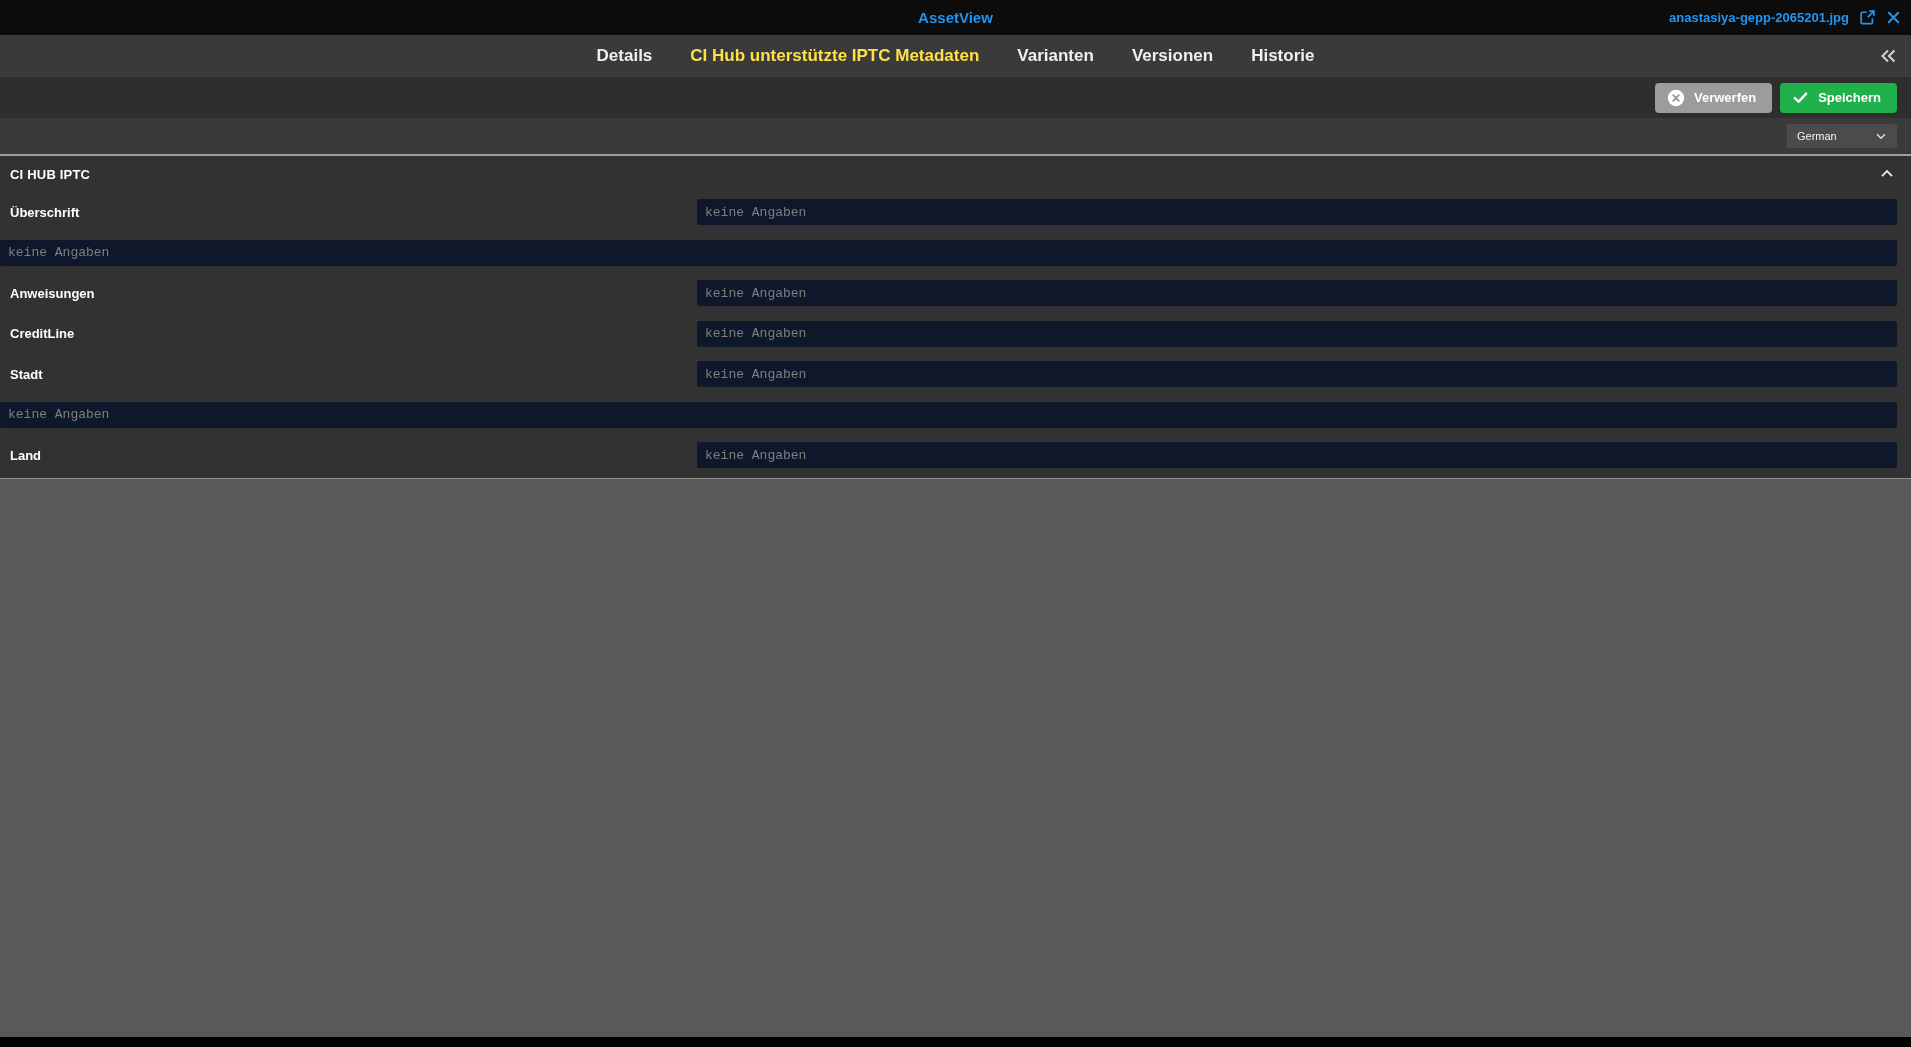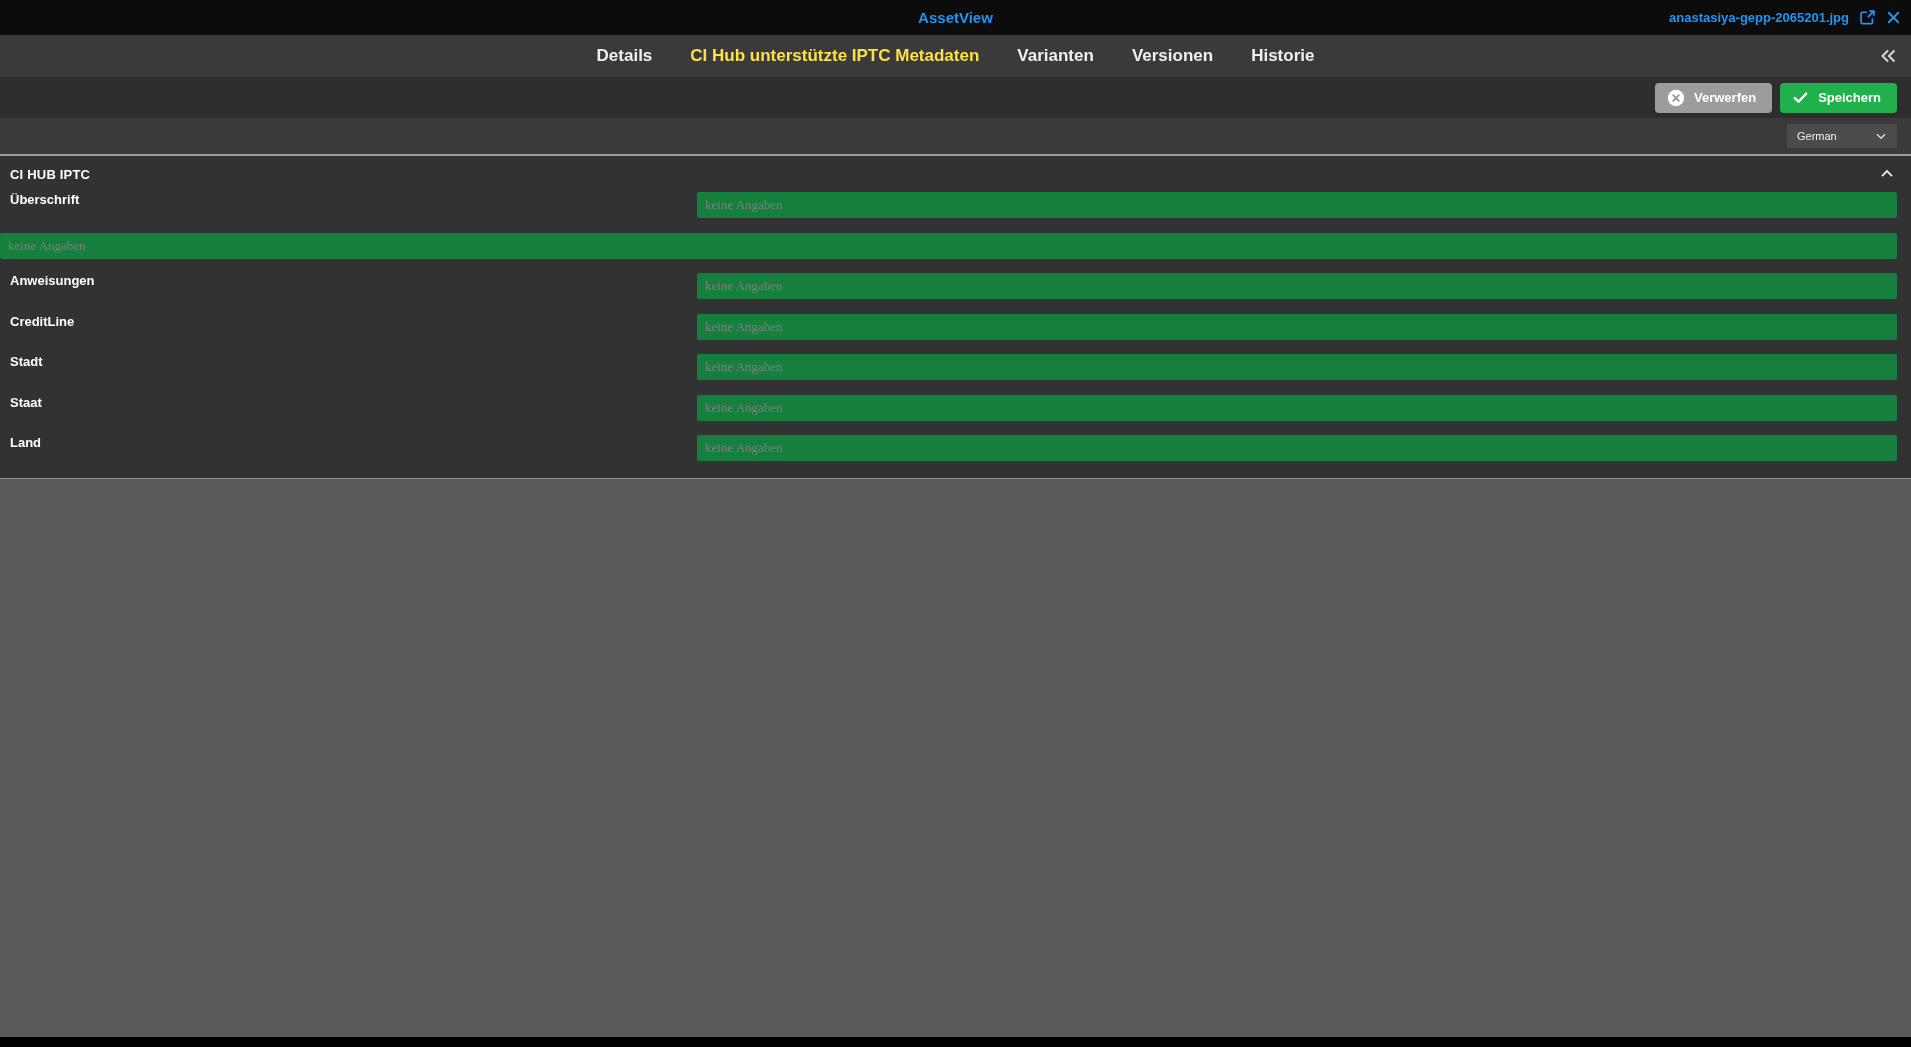--- a/index.html
+++ b/index.html
@@ -133,40 +133,40 @@
   }
   .section-title {
     color: #ffffff;
     font-size: 13px;
     font-weight: 700;
     letter-spacing: .2px;
   }
   .field-row {
     height: 40.5px;
     display: flex;
-    align-items: flex-start;
+    align-items: center;
   }
   .field-label {
     width: 697px;
     padding-left: 10px;
     color: #ffffff;
     font-size: 13px;
     font-weight: 700;
     flex: 0 0 auto;
   }
   .field-input {
     flex: 1 1 auto;
     height: 26px;
     margin-right: 14px;
-    background: #15803d;
+    background: #0f172a;
     border: none;
     border-radius: 2px;
     padding: 0 8px;
     color: #e8e8e8;
-    font-family: Liberation Serif, serif;
+    font-family: Liberation Mono, monospace;
     font-size: 13px;
   }
   .field-input::placeholder { color: #7f7f7f; opacity: 1; }
 
   
   .backdrop {
     flex: 1 1 auto;
     background: #595959;
     border-top: 1px solid #8e8e8e;
   }
@@ -262,21 +262,20 @@
   </div>
   <div class="field-row">
     <span class="field-label">CreditLine</span>
     <input class="field-input" type="text" placeholder="keine Angaben" style="">
   </div>
   <div class="field-row">
     <span class="field-label">Stadt</span>
     <input class="field-input" type="text" placeholder="keine Angaben" style="">
   </div>
   <div class="field-row">
-    <span class="field-label">Staat</span>
     <input class="field-input" type="text" placeholder="keine Angaben" style="">
   </div>
   <div class="field-row">
     <span class="field-label">Land</span>
     <input class="field-input" type="text" placeholder="keine Angaben" style="">
   </div>
 </div>
 
 <div class="backdrop"></div>
 <div class="footer"></div>

